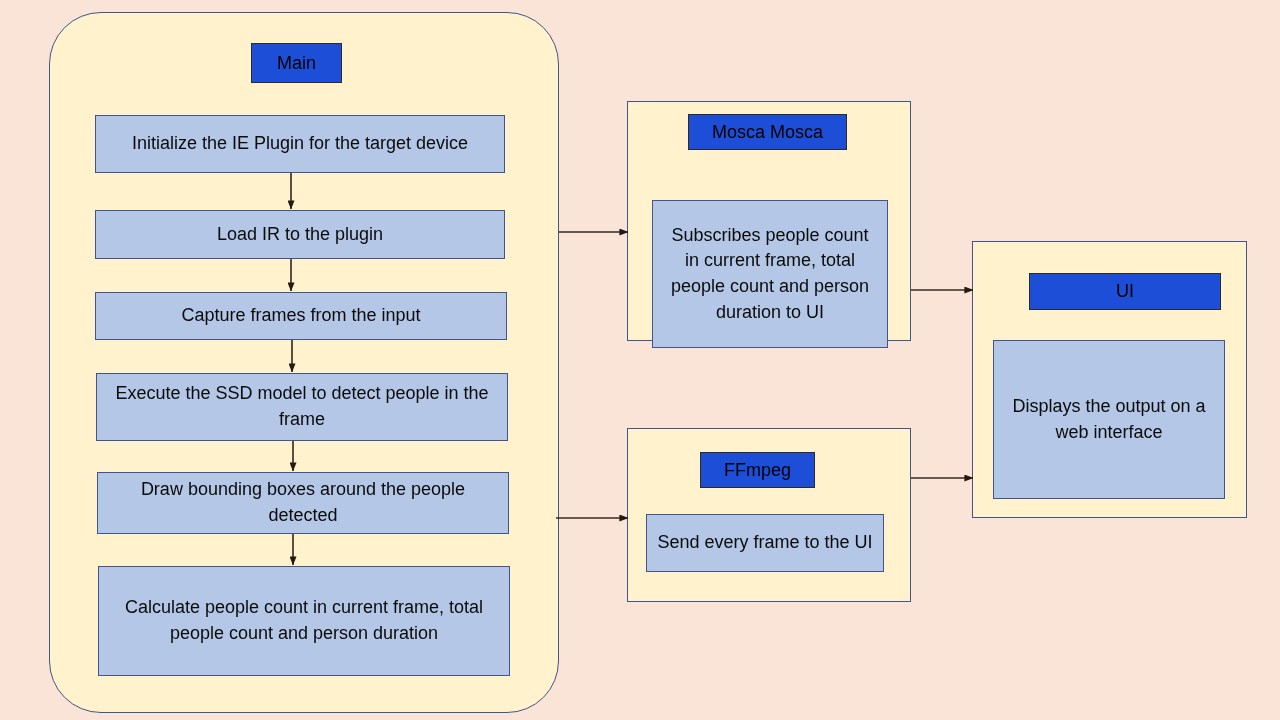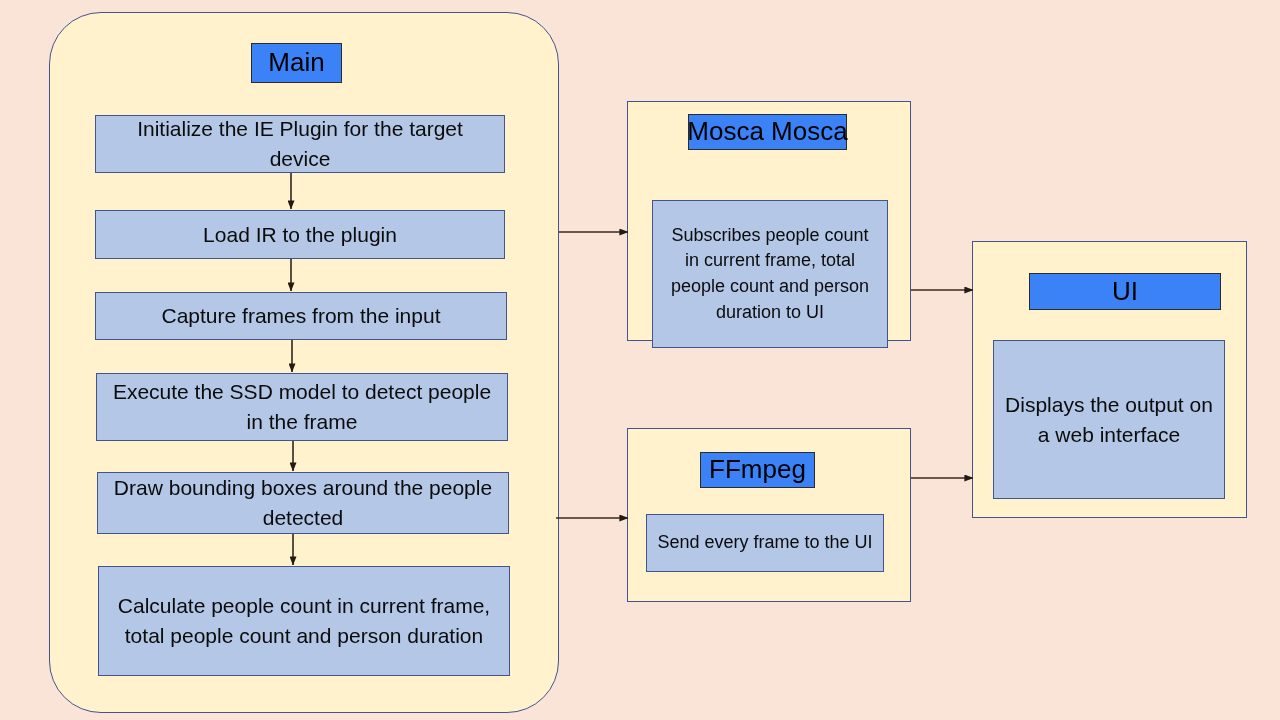--- a/index.html
+++ b/index.html
@@ -25,42 +25,42 @@
     position: absolute;
     background: #fff2cc;
     border: 1.4px solid #41558c;
     box-sizing: border-box;
   }
   .group-box.rounded {
     border-radius: 52px;
   }
   .title-chip {
     position: absolute;
-    background: #3b82f6;
+    background: #1d4ed8;
     border: 1.4px solid #2b2b2b;
     box-sizing: border-box;
     display: flex;
     align-items: center;
     justify-content: center;
     color: #000000;
-    font-size: 26px;
+    font-size: 18px;
     line-height: 1.15;
     white-space: nowrap;
   }
   .step-box {
     position: absolute;
     background: #b4c7e7;
     border: 1.2px solid #41558c;
     box-sizing: border-box;
     display: flex;
     align-items: center;
     justify-content: center;
     text-align: center;
     color: #0b0b0b;
-    font-size: 21px;
+    font-size: 18px;
     line-height: 1.42;
     padding: 2px 10px;
   }
   .step-box.small {
     font-size: 18px;
   }
 
   
   #connectors {
     position: absolute;

